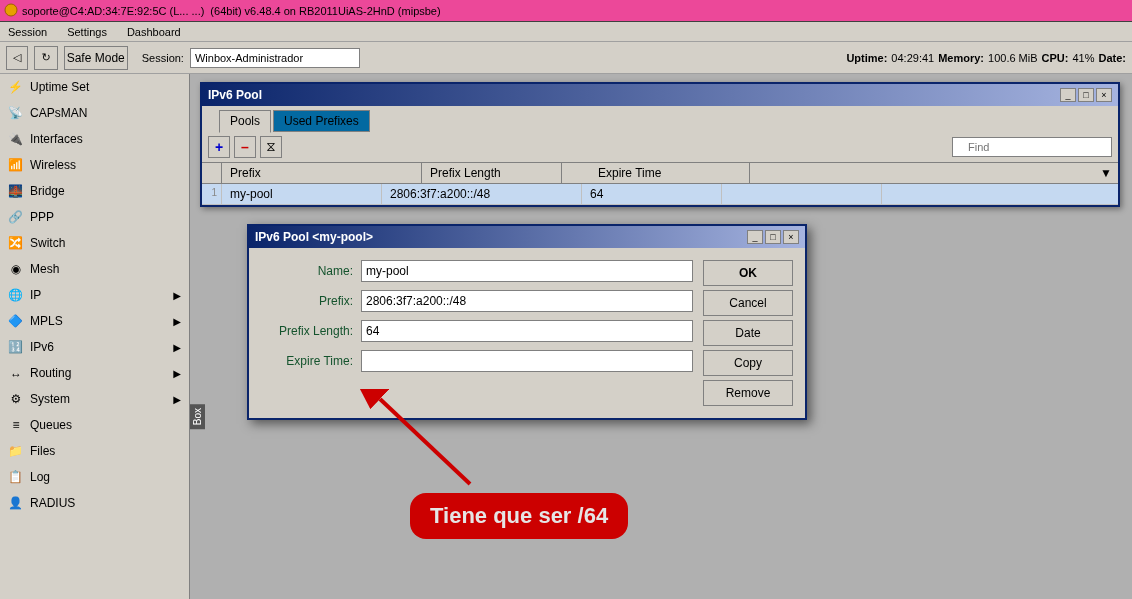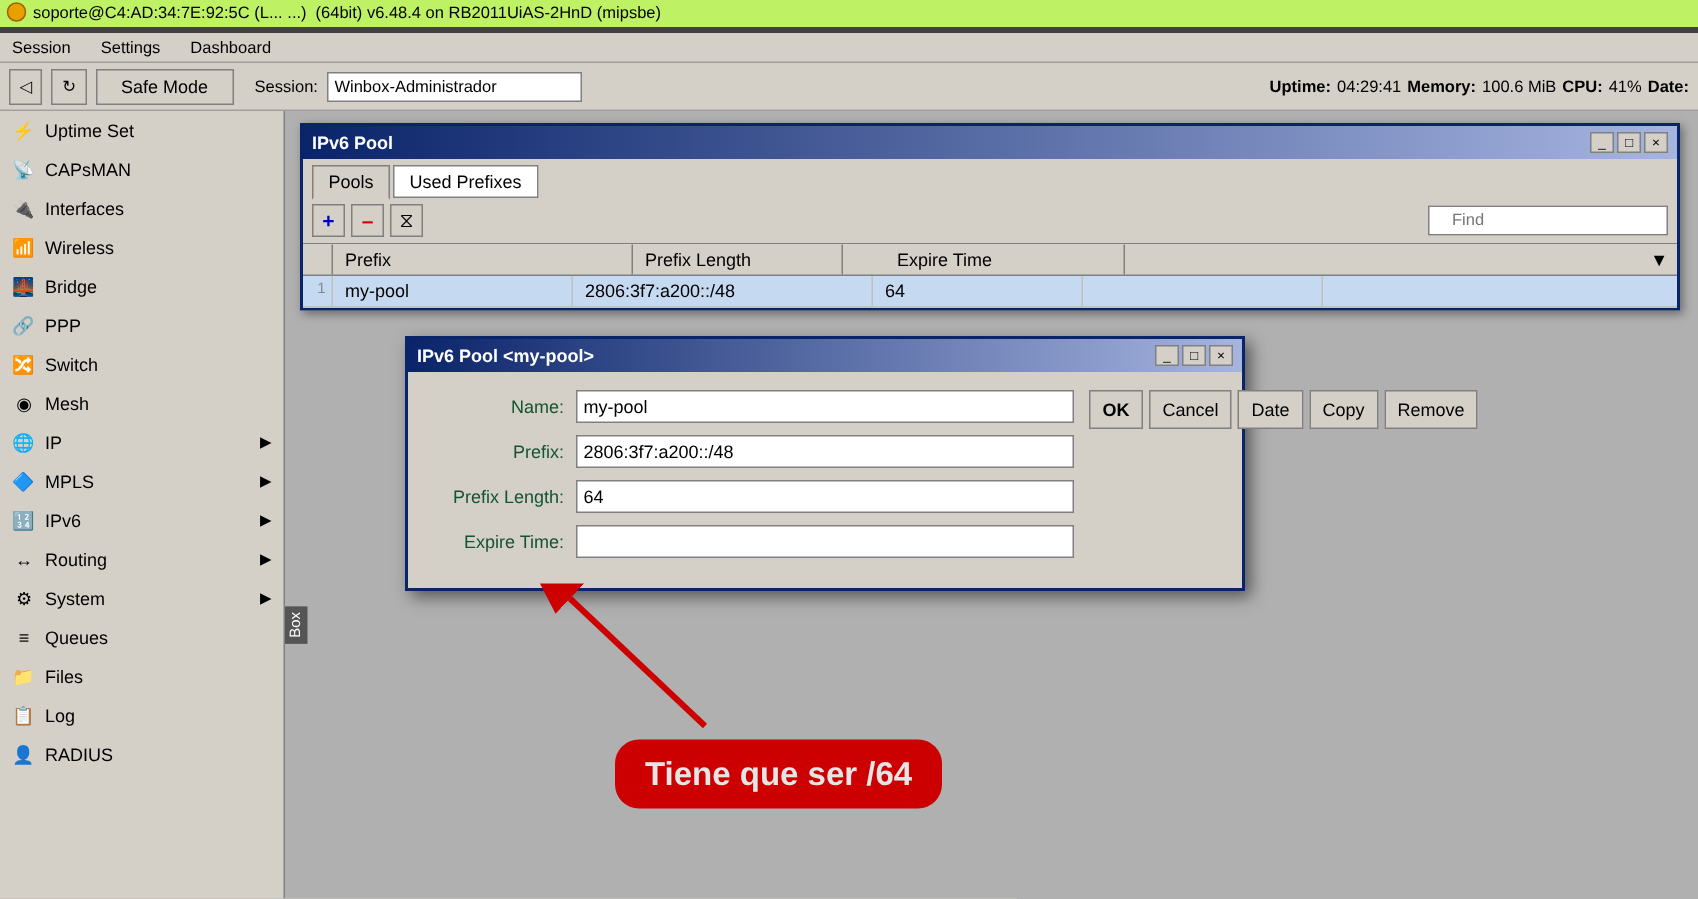--- a/index.html
+++ b/index.html
@@ -8,26 +8,26 @@
       font-size: 12px;
       background: #d4d0c8;
       overflow: hidden;
       width: 1132px;
       height: 599px;
       position: relative;
     }
 
     
     .top-bar {
-      background: #bef264;
+      background: #ec4899;
       height: 22px;
       display: flex;
       align-items: center;
       padding: 0 4px;
-      border-bottom: 4px solid #404040;
+      border-bottom: 1px solid #404040;
       font-size: 11px;
     }
     .menu-bar {
       background: #d4d0c8;
       height: 20px;
       display: flex;
       align-items: center;
       padding: 0 4px;
       border-bottom: 1px solid #a0a0a0;
       font-size: 11px;
@@ -55,21 +55,21 @@
       cursor: pointer;
       height: 24px;
       display: flex;
       align-items: center;
       gap: 4px;
       font-size: 11px;
     }
     .safe-mode-btn {
       background: #d4d0c8;
       border: 1px solid #808080;
-      padding: 2px 16px;
+      padding: 2px 2px;
       font-size: 12px;
       height: 24px;
       cursor: pointer;
     }
     .session-label {
       font-size: 11px;
       margin-left: 8px;
     }
     .session-input {
       border: 1px solid #808080;
@@ -167,25 +167,26 @@
       align-items: center;
       justify-content: center;
       font-size: 9px;
       cursor: pointer;
     }
     .window-tabs {
       display: flex;
       padding: 4px 6px 0;
       gap: 2px;
       background: #d4d0c8;
+      margin-left: 11px;
     }
     .window-tab {
       padding: 3px 10px;
       border: 1px solid #808080;
-      background: #ffffff;
+      background: #0369a1;
       cursor: pointer;
       font-size: 12px;
     }
     .window-tab.active {
       background: #d4d0c8;
       border-bottom: 1px solid #d4d0c8;
       margin-bottom: -1px;
     }
     .window-toolbar {
       display: flex;
@@ -281,21 +282,21 @@
       font-size: 10px;
       min-width: 20px;
       text-align: right;
       border-right: 1px solid #c0c0c0;
     }
 
     
     .edit-dialog {
       position: absolute;
       top: 150px;
-      left: 80px;
+      left: 57px;
       width: 560px;
       background: #d4d0c8;
       border: 2px solid #0a246a;
       box-shadow: 4px 4px 10px rgba(0,0,0,0.5);
       z-index: 100;
     }
     .dialog-titlebar {
       background: linear-gradient(to right, #0a246a, #a6b4e0);
       color: white;
       padding: 3px 6px;
@@ -329,20 +330,21 @@
     .form-input {
       flex: 1;
       height: 22px;
       border: 1px solid #808080;
       background: white;
       padding: 1px 4px;
       font-size: 12px;
     }
     .buttons-section {
       display: flex;
+      flex-direction: column;
       gap: 4px;
       width: 90px;
     }
     .dialog-btn {
       background: #d4d0c8;
       border: 1px solid #808080;
       padding: 4px 8px;
       font-size: 12px;
       cursor: pointer;
       text-align: center;

